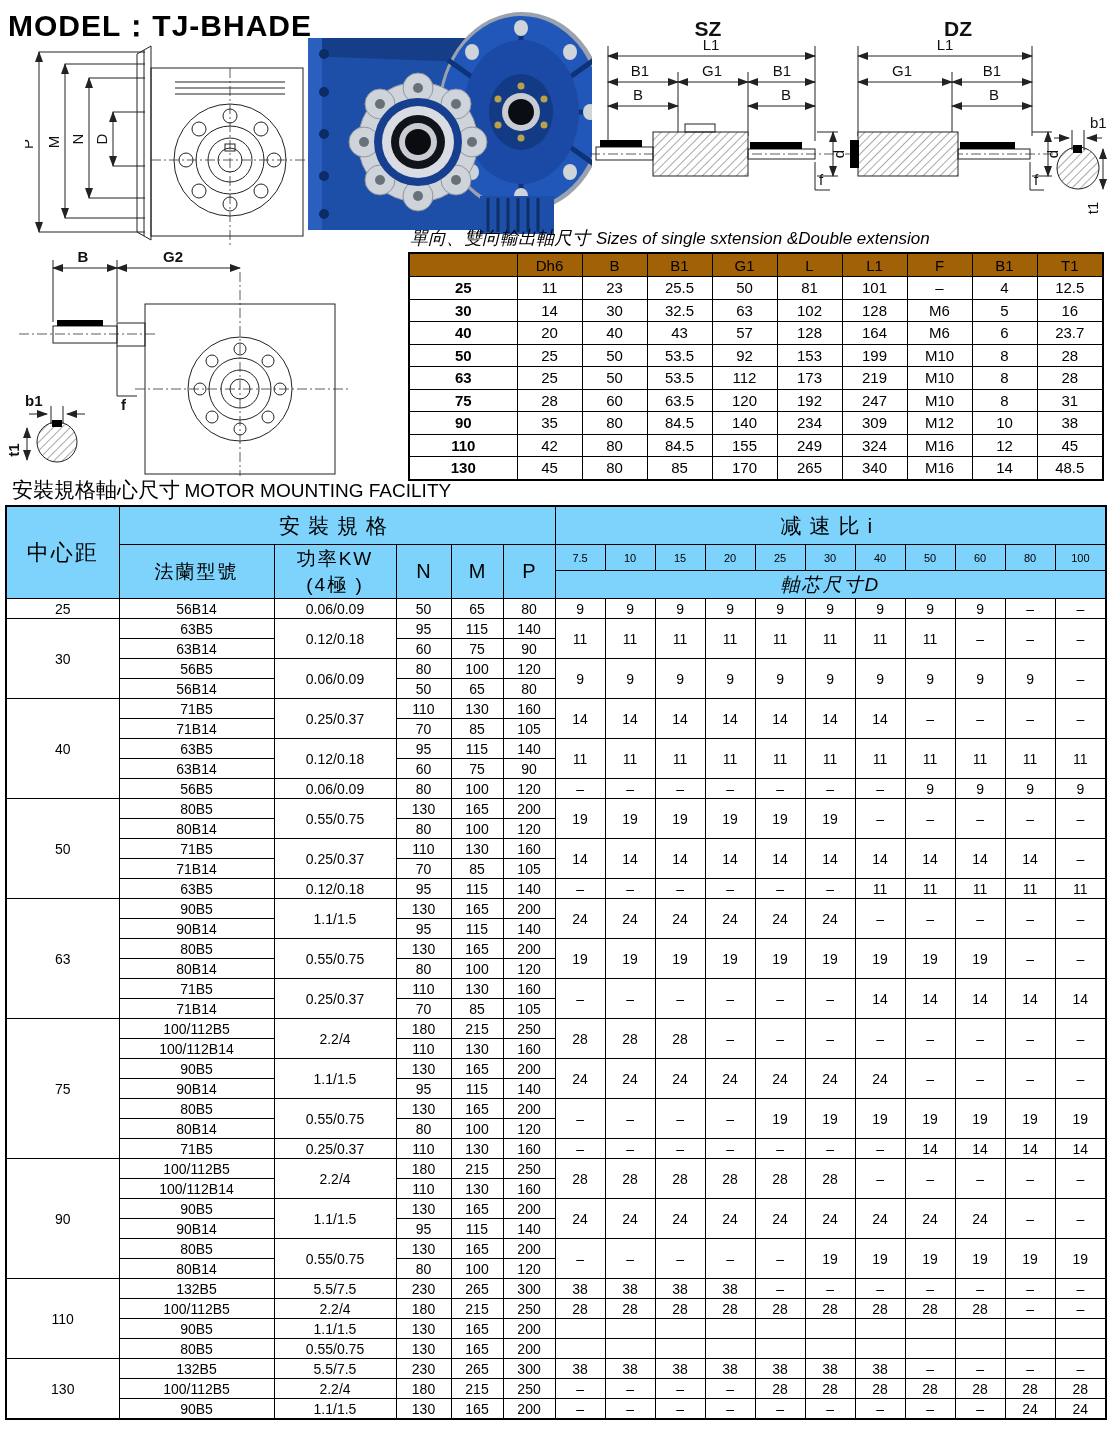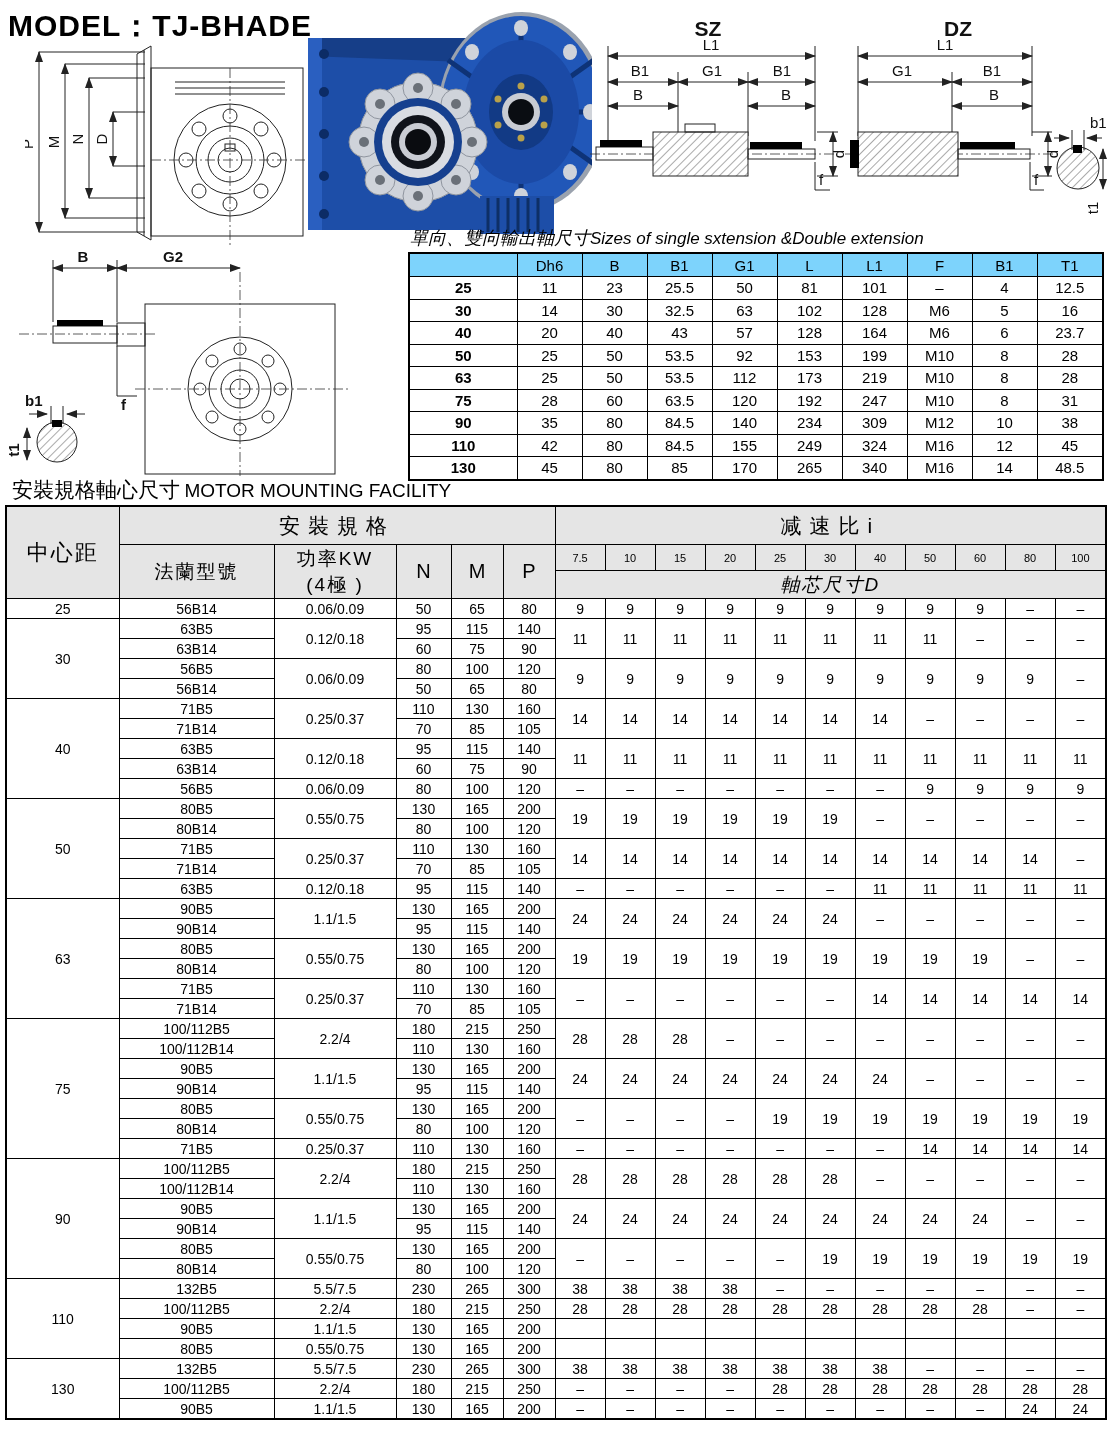--- a/index.html
+++ b/index.html
@@ -3,37 +3,37 @@
 <meta charset="utf-8">
 <style>
   html,body{margin:0;padding:0;}
   body{
     width:1110px;height:1437px;position:relative;background:#fff;color:#000;
     font-family:"Liberation Sans","DejaVu Sans",sans-serif;overflow:hidden;
   }
   .abs{position:absolute;}
   #model-title{left:8px;top:6px;font-size:30px;font-weight:bold;letter-spacing:1px;}
   #caption-line{left:410px;top:226px;font-style:italic;font-size:17px;white-space:nowrap;}
-  #caption-line .zh{font-size:18px;margin-right:0;}
+  #caption-line .zh{font-size:18px;margin-right:6px;}
   #mount-heading{left:12px;top:476px;white-space:nowrap;}
   #mount-heading .zh{font-size:21px;}
   #mount-heading .en{font-size:19px;}
 
   table{border-collapse:collapse;table-layout:fixed;}
   th,td{padding:0;text-align:center;vertical-align:middle;overflow:hidden;}
 
   
   #t1{left:408px;top:252px;width:694px;border:2px solid #000;}
-  #t1 th{background:#7dd3fc;border:1px solid #000;height:22px;font-size:15px;font-weight:normal;}
+  #t1 th{background:#a16207;border:1px solid #000;height:22px;font-size:15px;font-weight:normal;}
   #t1 td{border:1px solid #000;height:21.5px;font-size:15px;}
   #t1 td.size{font-weight:bold;}
 
   
   #t2{left:5px;top:505px;width:1100px;border:2px solid #000;}
-  #t2 th{background:#e5e5e5;border:1px solid #000;font-weight:normal;}
+  #t2 th{background:#7dd3fc;border:1px solid #000;font-weight:normal;}
   #t2 td{border:1px solid #000;height:19px;font-size:14px;}
   .h-center{font-size:22px;letter-spacing:2px;}
   .h-big{font-size:21px;letter-spacing:8px;height:37px;}
   .h-med{font-size:19px;letter-spacing:2px;}
   .h-nmp{font-size:20px;}
   .h-ratio{font-size:11px;height:25px;}
   .h-d{font-size:19px;letter-spacing:2px;height:27px;font-style:italic;}
   td.ccell{font-size:21px;}
   tr.gstart td{border-top:2px solid #000;}
   svg text{font-family:"Liberation Sans","DejaVu Sans",sans-serif;fill:#111;}

